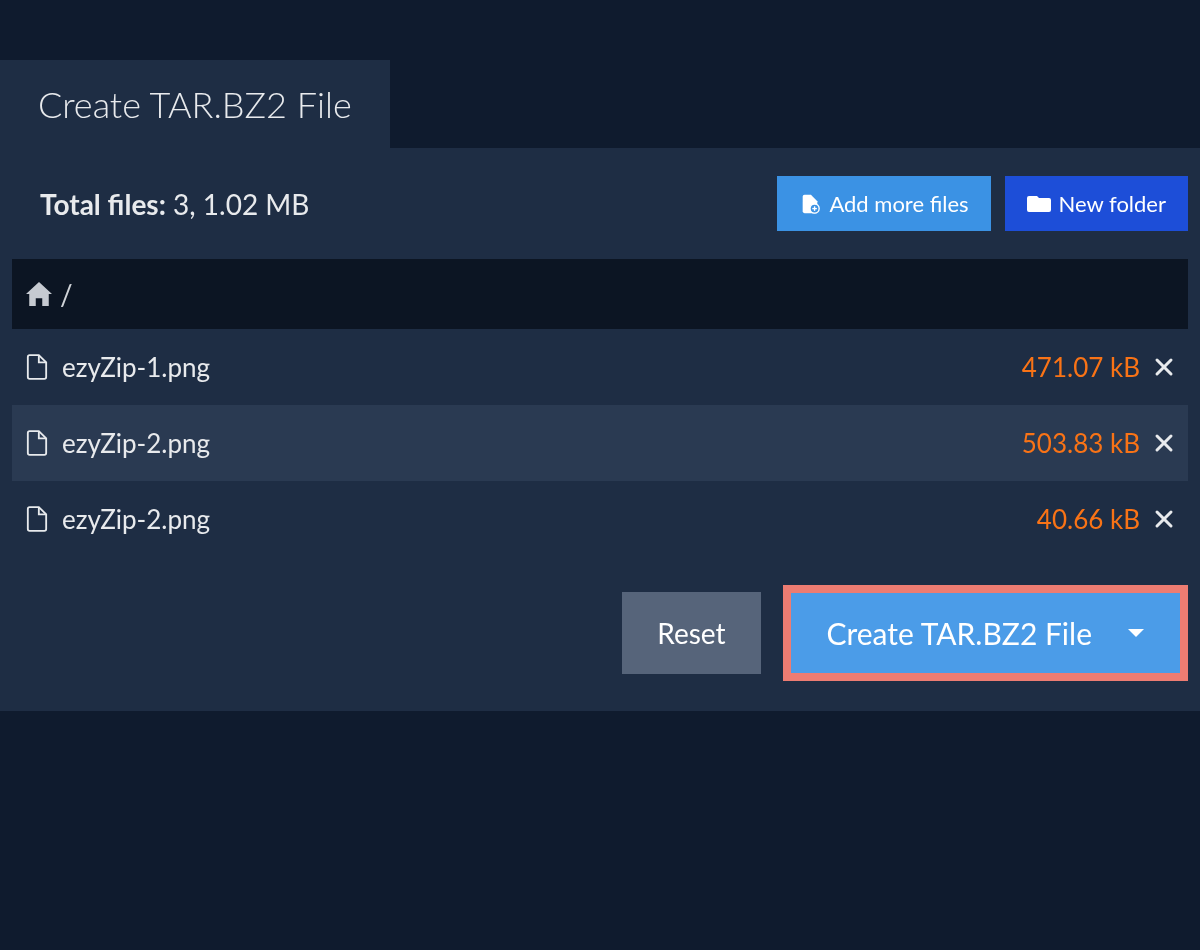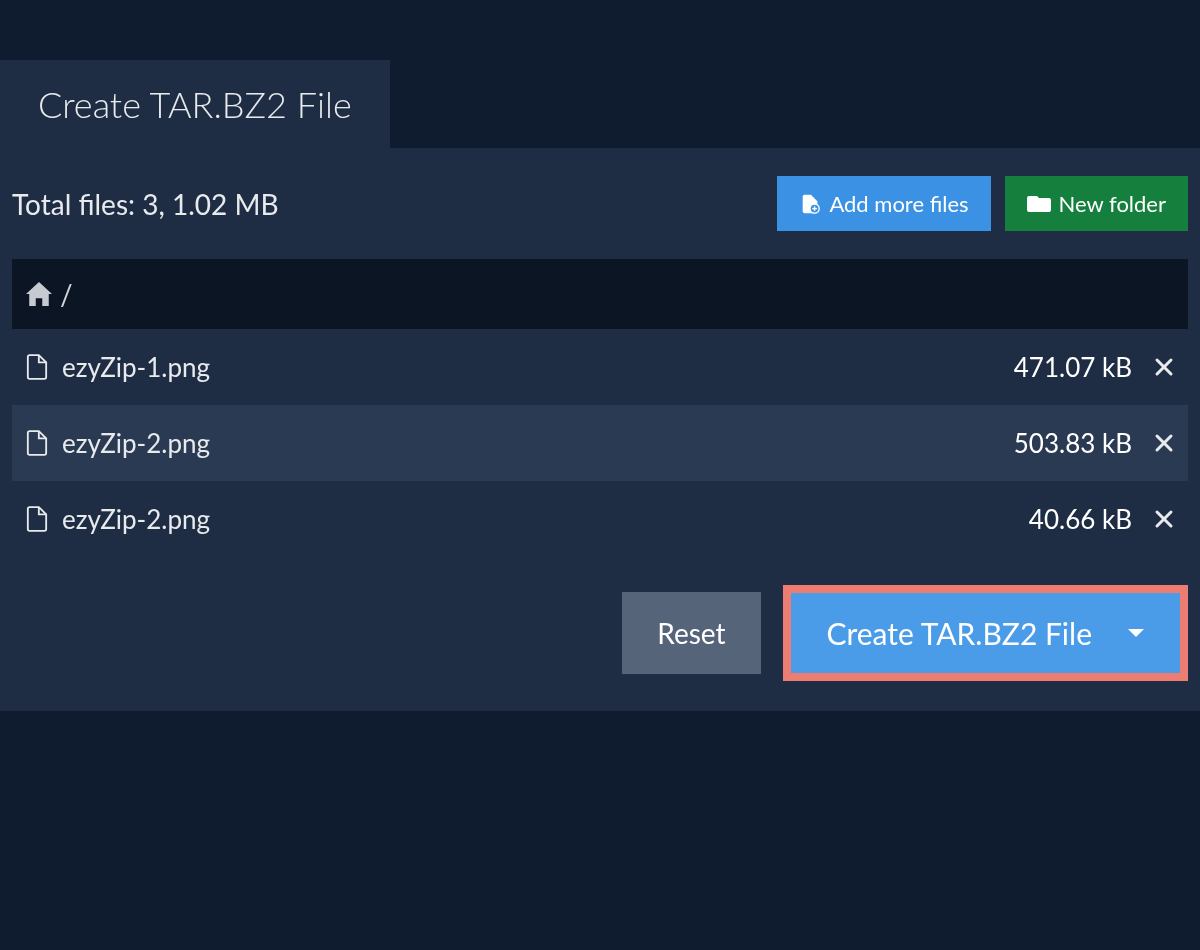--- a/index.html
+++ b/index.html
@@ -35,42 +35,43 @@
     display: flex;
     align-items: center;
     justify-content: space-between;
     padding: 28px 12px 28px 12px;
   }
   .summary-text {
     font-size: 28px;
     color: #e8eaed;
   }
   .summary-text .bold {
-    font-weight: 400;
+    font-weight: 700;
+    margin-left: 28px;
   }
   .button-group {
     display: flex;
     gap: 14px;
   }
   .btn {
     display: inline-flex;
     align-items: center;
     gap: 8px;
     padding: 14px 22px;
     font-size: 22px;
     border: none;
     cursor: pointer;
     color: #fff;
     font-family: inherit;
   }
   .btn-blue {
     background: #3b92e4;
   }
   .btn-gray {
-    background: #15803d;
+    background: #1d4ed8;
   }
   .icon {
     display: inline-flex;
     align-items: center;
     justify-content: center;
   }
   .file-list {
     margin: 0 12px;
   }
   .breadcrumb {
@@ -96,22 +97,22 @@
     background: #1e2d44;
   }
   .file-rows .file-row:nth-child(1) { background: #1e2d44; }
   .file-rows .file-row:nth-child(2) { background: #2a3a52; }
   .file-rows .file-row:nth-child(3) { background: #1e2d44; }
   .file-name {
     flex: 1;
     color: #e8eaed;
   }
   .file-size {
-    color: #ffffff;
-    margin-right: 8px;
+    color: #f97316;
+    margin-right: 0;
   }
   .close-btn {
     cursor: pointer;
     color: #e8eaed;
     display: inline-flex;
     align-items: center;
   }
   .actions {
     display: flex;
     justify-content: flex-end;

